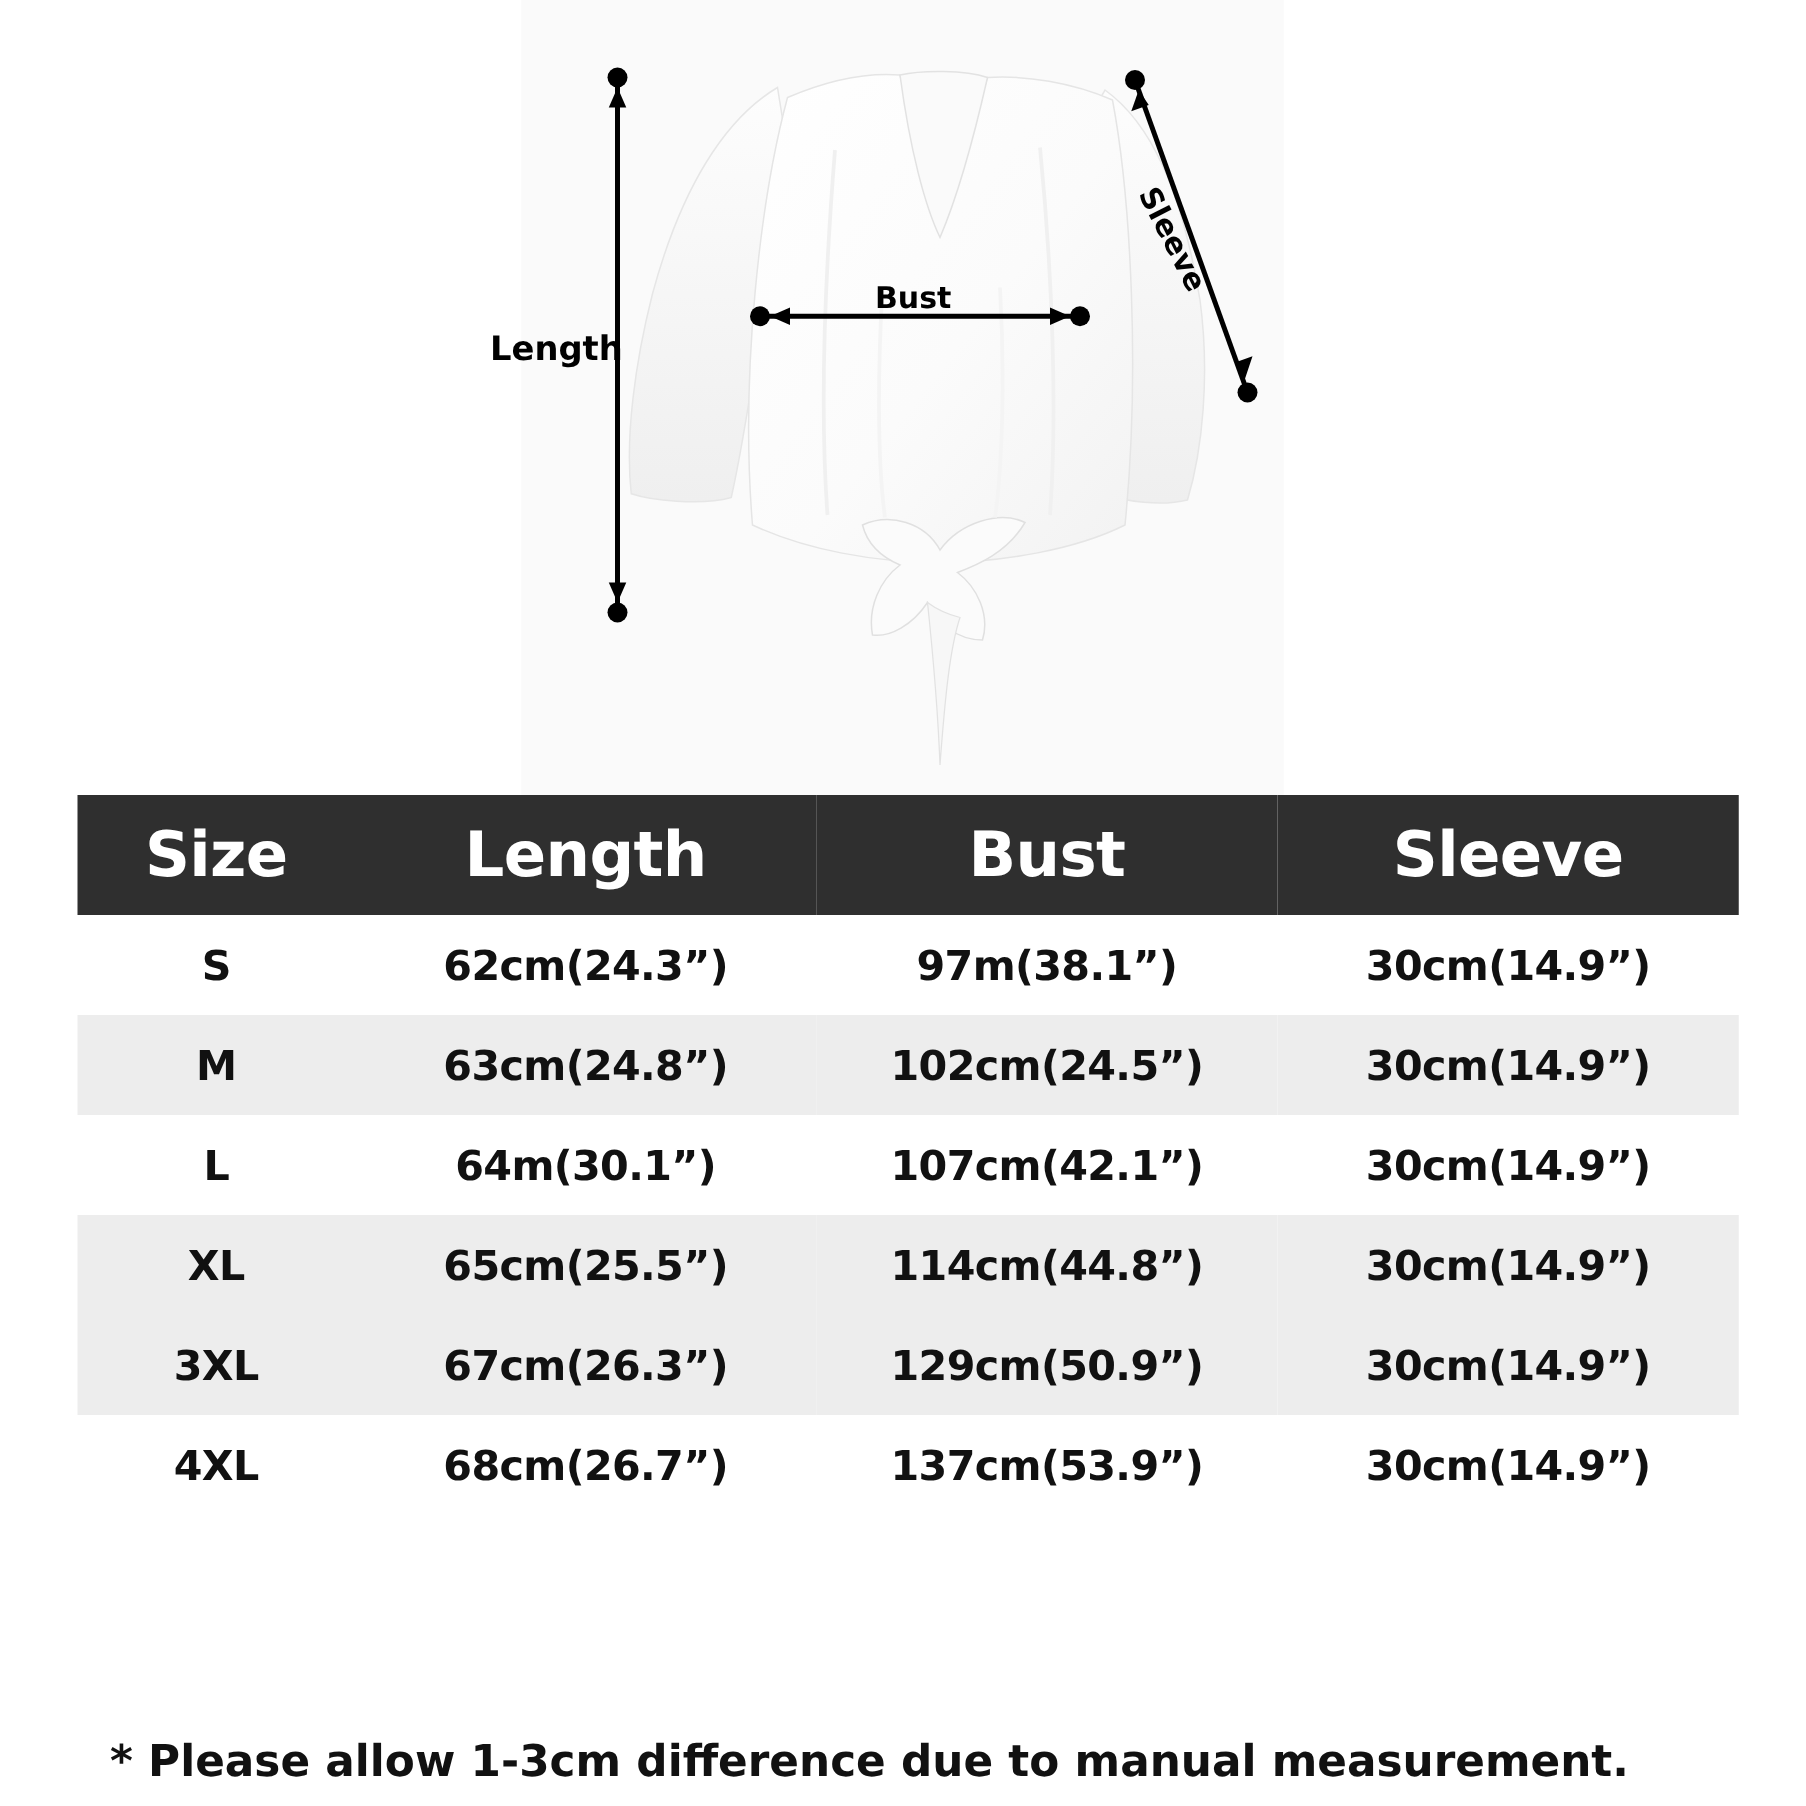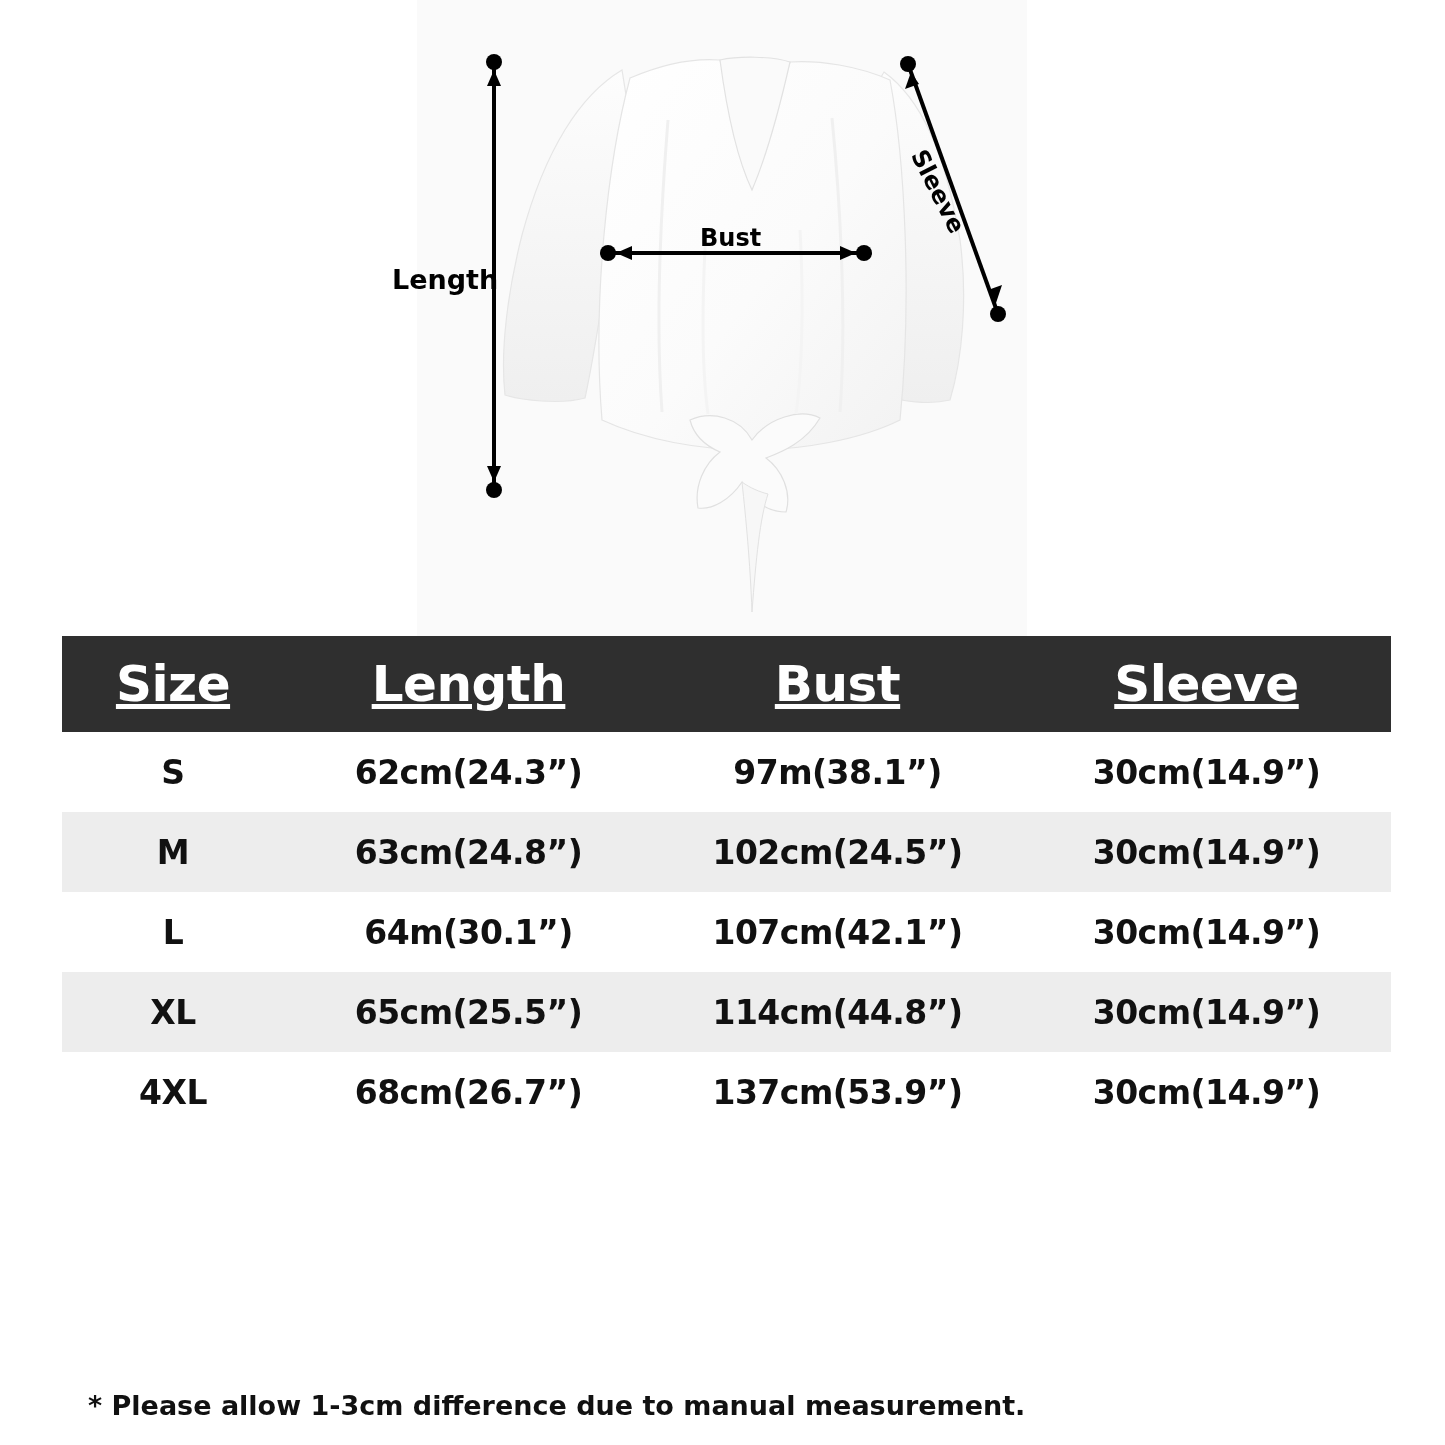--- a/index.html
+++ b/index.html
@@ -79,21 +79,20 @@
   }
   table.size-table th {
     background: #2f2f2f;
     color: #ffffff;
     font-size: 50px;
     font-weight: bold;
     height: 94px;
     text-align: center;
     font-family: "DejaVu Sans", sans-serif;
     letter-spacing: -0.5px;
-    text-decoration: underline;
   }
   table.size-table td {
     text-align: center;
     font-size: 33px;
     font-weight: bold;
     color: #111111;
     height: 78px;
     font-family: "DejaVu Sans", sans-serif;
     letter-spacing: -0.5px;
   }
@@ -103,21 +102,21 @@
   table.size-table tr.row-even td {
     background: #ededed;
   }
   td.col-size {
     font-weight: bold;
   }
   .note {
     position: absolute;
     left: 88px;
     top: 1390px;
-    font-size: 27px;
+    font-size: 35px;
     font-weight: bold;
     color: #111111;
     font-family: "DejaVu Sans", sans-serif;
     white-space: nowrap;
   }
 </style>
 </head>
 <body>
 
 <div class="page">
@@ -227,20 +226,26 @@
           <td>64m(30.1”)</td>
           <td>107cm(42.1”)</td>
           <td>30cm(14.9”)</td>
         </tr>
         <tr class="row-even">
           <td class="col-size">XL</td>
           <td>65cm(25.5”)</td>
           <td>114cm(44.8”)</td>
           <td>30cm(14.9”)</td>
         </tr>
+        <tr class="row-even">
+          <td class="col-size">3XL</td>
+          <td>67cm(26.3”)</td>
+          <td>129cm(50.9”)</td>
+          <td>30cm(14.9”)</td>
+        </tr>
         <tr class="row-odd">
           <td class="col-size">4XL</td>
           <td>68cm(26.7”)</td>
           <td>137cm(53.9”)</td>
           <td>30cm(14.9”)</td>
         </tr>
       </tbody>
     </table>
   </div>
 

